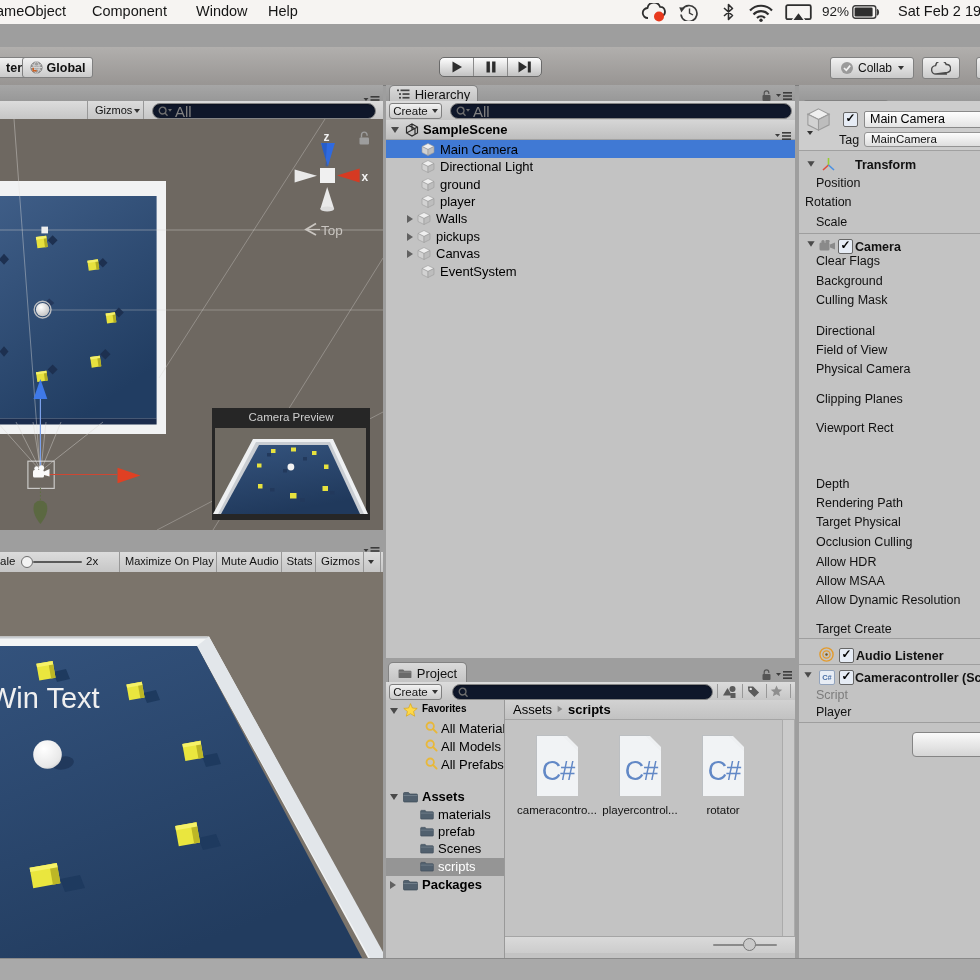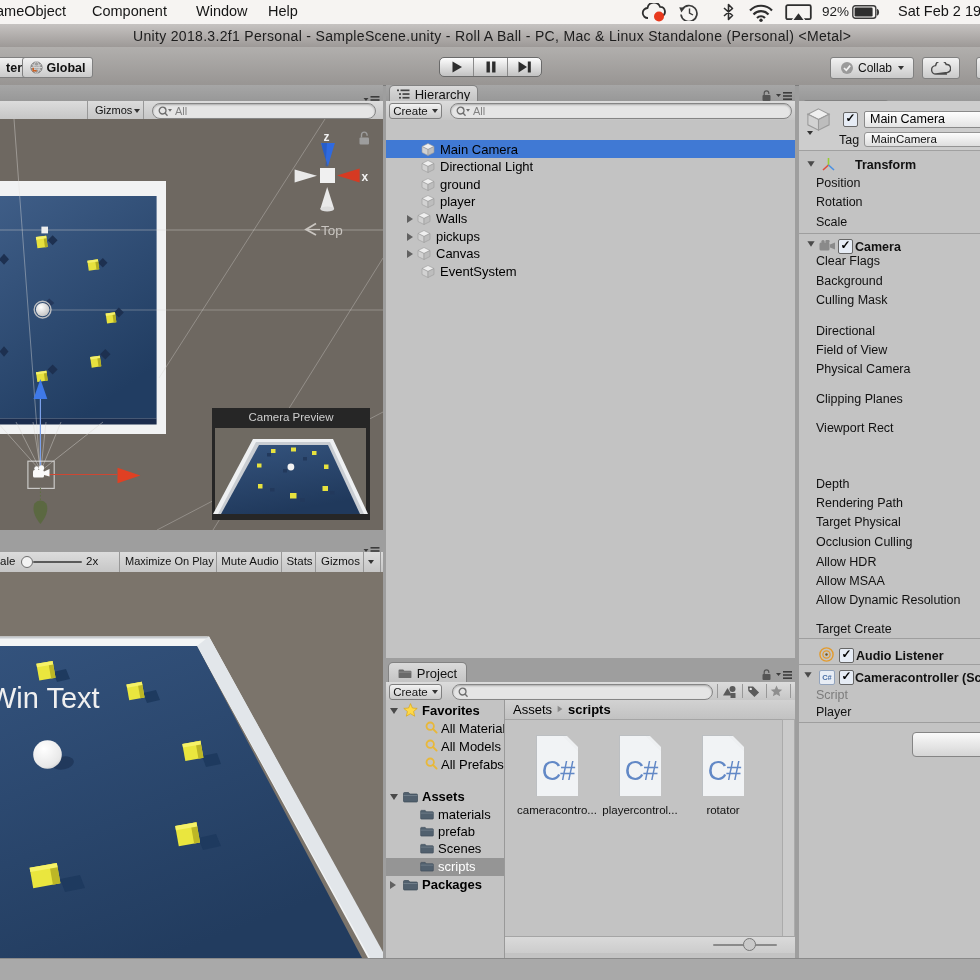--- a/index.html
+++ b/index.html
@@ -1,20 +1,20 @@
 <!DOCTYPE html>
 <html><head><meta charset="utf-8"><style>
 html,body{margin:0;padding:0}
 #root{position:relative;width:980px;height:980px;overflow:hidden;background:#9e9e9e;font-family:"Liberation Sans",sans-serif;-webkit-font-smoothing:antialiased}
 .a{position:absolute}
 .tabbar{background:linear-gradient(#a6a6a6,#989898)}
 .tab{position:absolute;border:1px solid #828282;border-bottom:none;border-radius:5px 5px 0 0;background:linear-gradient(#dadada,#c3c3c3);color:#111;font-size:13px;display:flex;align-items:center;justify-content:center;gap:4px}
 .ptool{background:linear-gradient(#dcdcdc,#c6c6c6);border-bottom:1px solid #8f8f8f}
 .btn{position:absolute;border:1px solid #808080;border-radius:3px;background:linear-gradient(#f2f2f2,#cacaca);color:#111;font-size:11.5px;display:flex;align-items:center;justify-content:center}
-.pill{position:absolute;border:1px solid #858585;border-radius:9px;background:#e5e5e5;box-shadow:inset 0 1px 2px rgba(0,0,0,.25);display:flex;align-items:center;color:#777;font-size:11px}
+.pill{position:absolute;border:1px solid #858585;border-radius:9px;background:#0f172a;box-shadow:inset 0 1px 2px rgba(0,0,0,.25);display:flex;align-items:center;color:#777;font-size:15px}
 .row{position:absolute;height:17px;display:flex;align-items:center;color:#000;font-size:13px;white-space:nowrap}
 .hdr{position:absolute;height:12px;color:#111;font-size:12.5px;font-weight:bold;white-space:nowrap}
 .lbl{position:absolute;color:#111;font-size:12.5px;white-space:nowrap}
 .menucaret{width:0;height:0;border-left:3.5px solid transparent;border-right:3.5px solid transparent;border-top:4px solid #333}
 .tri-r{width:0;height:0;border-top:4.5px solid transparent;border-bottom:4.5px solid transparent;border-left:6px solid #616161}
 .tri-d{width:0;height:0;border-left:4.5px solid transparent;border-right:4.5px solid transparent;border-top:6px solid #4a4a4a}
 .chk{position:absolute;width:13px;height:13px;background:#e6ecf5;border:1px solid #666;border-radius:2px;color:#000;font-size:12px;font-weight:bold;line-height:11px;text-align:center}
 .sep{position:absolute;width:1px;background:#989898}
 .csfile{position:absolute;width:42px;height:61px;background:linear-gradient(225deg,#c9ccd0 0 8px,#eef0f2 8px 12px,#f1f3f5 12px);border:1px solid #bcbfc2;clip-path:polygon(0 0,30px 0,42px 12px,42px 61px,0 61px);display:flex;align-items:center;justify-content:center}
 .csfile span{color:#6288c6;font-size:27px;margin-top:9px;letter-spacing:-1px}
@@ -74,23 +74,20 @@
   </svg>
   <span style="position:absolute;left:192px;top:4px;font-size:13.5px;color:#1d1d1d">92%</span>
   <svg style="position:absolute;left:222px;top:5px" width="28" height="15" viewBox="0 0 28 15">
     <rect x="0.8" y="0.8" width="23" height="12.4" rx="2.5" fill="none" stroke="#3c3c3c" stroke-width="1.4"></rect>
     <rect x="2.6" y="2.6" width="18" height="8.8" rx="1.2" fill="#2e2e2e"></rect>
     <path d="M25 4.5 a3.5 3.5 0 0 1 0 5.5" fill="#3c3c3c" stroke="#3c3c3c" stroke-width="1.6"></path>
   </svg>
   <span style="position:absolute;left:268px;top:3px;font-size:14.5px;color:#151515;white-space:nowrap">Sat Feb 2 19</span>
 </div>
 
-<div class="a" style="left:0;top:24px;width:980px;height:23px;background:linear-gradient(#c6c3c1,#9d9997);border-bottom:1px solid #777">
-  <div style="position:absolute;left:133px;top:4px;width:717px;text-align:center;font-size:14px;letter-spacing:0.32px;color:#1d1d1d;white-space:nowrap">Unity 2018.3.2f1 Personal - SampleScene.unity - Roll A Ball - PC, Mac &amp; Linux Standalone (Personal) &lt;Metal&gt;</div>
-</div>
 
 <div class="a" style="left:0;top:47px;width:980px;height:38px;background:linear-gradient(#b1afad,#989593);border-bottom:1px solid #7d7d7d"></div>
 <div class="btn" style="left:-30px;top:57px;width:51px;height:19px;border-radius:3px;font-weight:bold;font-size:12.5px;justify-content:flex-end;padding-right:7px">ter</div>
 <div class="btn" style="left:22px;top:57px;width:69px;height:19px;font-weight:bold;font-size:12.5px;gap:4px"><svg width="13" height="13" viewBox="0 0 13 13">
         <circle cx="6.5" cy="6.5" r="5.6" fill="#9d9d9d" stroke="#6e6e6e" stroke-width="0.8"></circle>
         <ellipse cx="6.5" cy="6.5" rx="2.7" ry="5.6" fill="none" stroke="#d8d8d8" stroke-width="0.9"></ellipse>
         <line x1="1" y1="6.5" x2="12" y2="6.5" stroke="#d8d8d8" stroke-width="0.9"></line>
         <path d="M2.2 3.5 a7.5 7.5 0 0 0 8.6 0 M2.2 9.5 a7.5 7.5 0 0 1 8.6 0" fill="none" stroke="#d8d8d8" stroke-width="0.9"></path>
         <path d="M3.2 6.8 v3 h3.4" fill="none" stroke="#d06020" stroke-width="1.6"></path>
       </svg>Global</div>
@@ -367,20 +364,33 @@
       <span style="margin-left:5px;display:flex">
         <svg width="14" height="11" viewBox="0 0 14 11">
           <circle cx="4.6" cy="4.6" r="3.4" fill="none" stroke="#6e6e6e" stroke-width="1.3"></circle>
           <line x1="7" y1="7" x2="9.5" y2="9.8" stroke="#6e6e6e" stroke-width="1.3"></line>
           <path d="M10 3 L14 3 L12 5.8 Z" fill="#6e6e6e"></path>
         </svg>
       </span>
       <span style="margin-left:3px;color:#828282">All</span>
     </div>
 <div class="a" id="hierbody" style="left:386px;top:120px;width:409px;height:538px;background:#c3c3c3">
+  <div style="position:absolute;left:0;top:0;width:409px;height:19px;background:linear-gradient(#d6d6d6,#bfbfbf);border-bottom:1px solid #a2a2a2">
+    <span class="tri-d" style="position:absolute;left:5px;top:7px"></span>
+    <svg style="position:absolute;left:19px;top:3px" width="14" height="14" viewBox="0 0 14 14">
+          <path d="M7 1 L12.5 4 L12.5 10 L7 13 L1.5 10 L1.5 4 Z M7 1 L7 7 M7 7 L12.5 4 M7 7 L1.5 10 M4 2.6 L10 5.8 M10 5.8 L10 11.3" fill="none" stroke="#2a2a2a" stroke-width="1.2"></path>
+        </svg>
+    <span style="position:absolute;left:37px;top:2px;font-size:13px;font-weight:bold;color:#000">SampleScene</span>
+    <span style="position:absolute;left:389px;top:7px;width:14px" class="paneme"><svg width="16" height="9" viewBox="0 0 16 9">
+            <path d="M0 2 L5 2 L2.5 5 Z" fill="#3c3c3c"></path>
+            <rect x="7" y="0" width="9" height="1.6" fill="#3c3c3c"></rect>
+            <rect x="7" y="3.2" width="9" height="1.6" fill="#3c3c3c"></rect>
+            <rect x="7" y="6.4" width="9" height="1.6" fill="#3c3c3c"></rect>
+          </svg></span>
+  </div>
   <div style="position:absolute;left:0;top:20px;width:409px;height:18px;background:#4079d4"></div>
   <div class="row" style="left:35px;top:21px"><svg width="14" height="13" viewBox="0 0 14 13" style="margin-right:5px">
           <use href="#cube"></use>
         </svg>Main Camera</div>
   <div class="row" style="left:35px;top:38px"><svg width="14" height="13" viewBox="0 0 14 13" style="margin-right:5px">
           <use href="#cube"></use>
         </svg>Directional Light</div>
   <div class="row" style="left:35px;top:56px"><svg width="14" height="13" viewBox="0 0 14 13" style="margin-right:5px">
           <use href="#cube"></use>
         </svg>ground</div>
@@ -441,21 +451,21 @@
  <svg style="position:absolute;left:54px;top:3px" width="13" height="12" viewBox="0 0 15 14">
         <path d="M7.5 0.6 L9.4 5 L14.2 5.4 L10.6 8.5 L11.7 13.2 L7.5 10.7 L3.3 13.2 L4.4 8.5 L0.8 5.4 L5.6 5 Z" fill="#8e8e8e"></path>
       </svg>
  </div>
 <div class="a" id="projbody" style="left:386px;top:700px;width:409px;height:258px;background:#c3c3c3;overflow:hidden">
   <div style="position:absolute;left:0;top:0;width:118px;height:258px;border-right:1px solid #999;overflow:hidden">
     <span class="tri-d" style="position:absolute;left:4px;top:8px"></span>
     <svg style="position:absolute;left:17px;top:3px" width="15" height="14" viewBox="0 0 15 14">
           <use href="#star"></use>
         </svg>
-    <span style="position:absolute;left:36px;top:3px;font-size:13px;font-weight:bold">Favorites</span>
+    <span style="position:absolute;left:36px;top:3px;font-size:10px;font-weight:bold">Favorites</span>
     <svg style="position:absolute;left:39px;top:21px" width="13" height="13" viewBox="0 0 13 13">
           <use href="#ymag"></use>
         </svg>
     <span style="position:absolute;left:55px;top:21px;font-size:13px;white-space:nowrap">All Materials</span>
     <svg style="position:absolute;left:39px;top:39px" width="13" height="13" viewBox="0 0 13 13">
           <use href="#ymag"></use>
         </svg>
     <span style="position:absolute;left:55px;top:39px;font-size:13px;white-space:nowrap">All Models</span>
     <svg style="position:absolute;left:39px;top:57px" width="13" height="13" viewBox="0 0 13 13">
           <use href="#ymag"></use>
@@ -531,21 +541,21 @@
     <div style="position:absolute;left:65px;top:31px;width:130px;height:13px;background:linear-gradient(#fcfcfc,#dedede);border:1px solid #949494;border-radius:3px;font-size:11.5px;color:#111;padding:0 6px;line-height:13px">MainCamera</div>
   </div>
   <span class="tri-d" style="position:absolute;left:8px;top:60px;transform:scale(0.9)"></span>
   <svg style="position:absolute;left:22px;top:56px" width="15" height="15" viewBox="0 0 15 15">
         <line x1="7.5" y1="8" x2="7.5" y2="1" stroke="#9acd32" stroke-width="1.6"></line>
         <line x1="7.5" y1="8" x2="2" y2="13" stroke="#e04e3c" stroke-width="1.6"></line>
         <line x1="7.5" y1="8" x2="13" y2="13" stroke="#4a90e2" stroke-width="1.6"></line>
       </svg>
   <span class="hdr" style="left:56px;top:57px">Transform</span>
   <span class="lbl" style="left:17px;top:75px">Position</span>
-  <span class="lbl" style="left:17px;top:94px">Rotation</span>
+  <span class="lbl" style="left:6px;top:94px">Rotation</span>
   <span class="lbl" style="left:17px;top:114px">Scale</span>
   <div style="position:absolute;left:0;top:132px;width:181px;height:1px;background:#9e9e9e"></div>
   <span class="tri-d" style="position:absolute;left:8px;top:140px;transform:scale(0.9)"></span>
   <svg style="position:absolute;left:20px;top:139px" width="17" height="11" viewBox="0 0 17 11">
         <rect x="0.5" y="2.5" width="10" height="8" rx="1.5" fill="#8a8a8a"></rect>
         <circle cx="4" cy="1.8" r="1.7" fill="#8a8a8a"></circle>
         <circle cx="8.5" cy="1.5" r="2.1" fill="#8a8a8a"></circle>
         <path d="M11 4.5 L16 2.5 L16 9.5 L11 7.5 Z" fill="#8a8a8a"></path>
       </svg>
   <div class="chk" style="left:39px;top:138px">✓</div>

